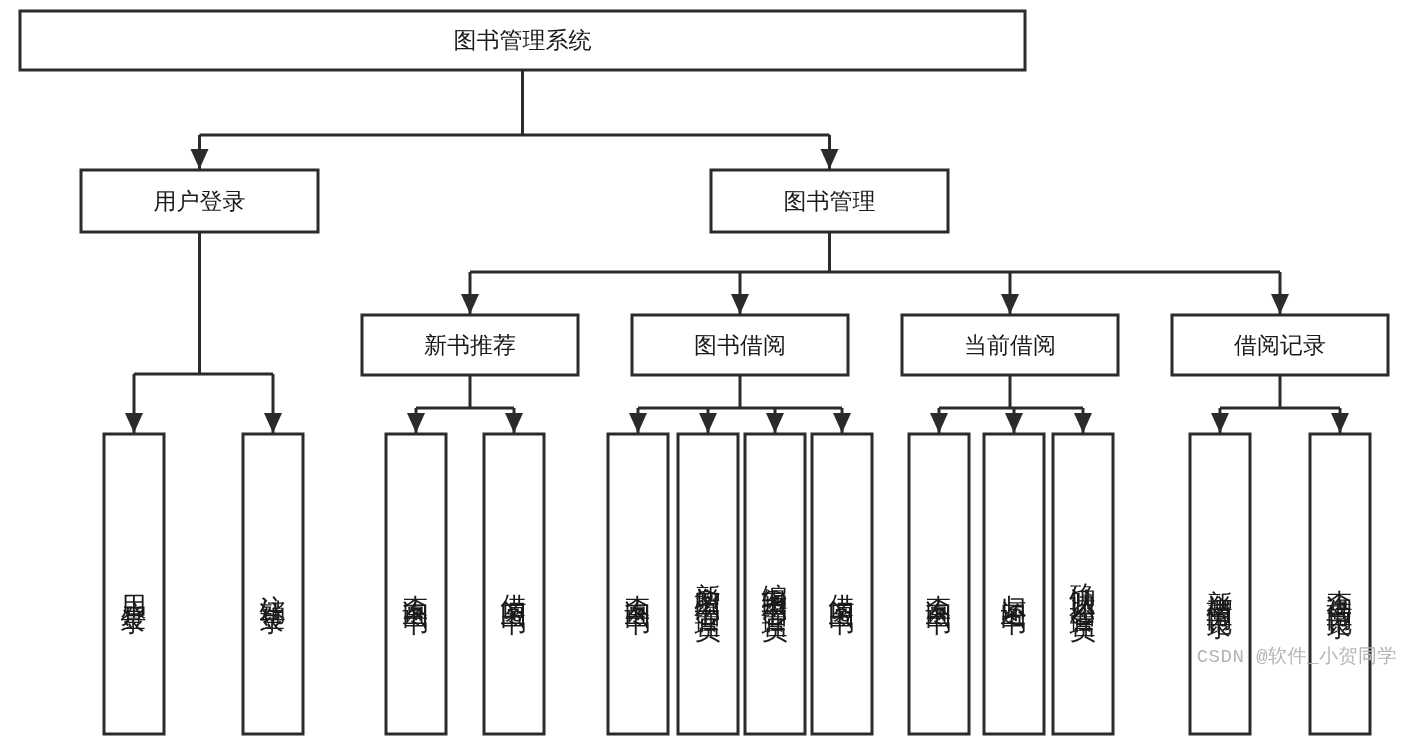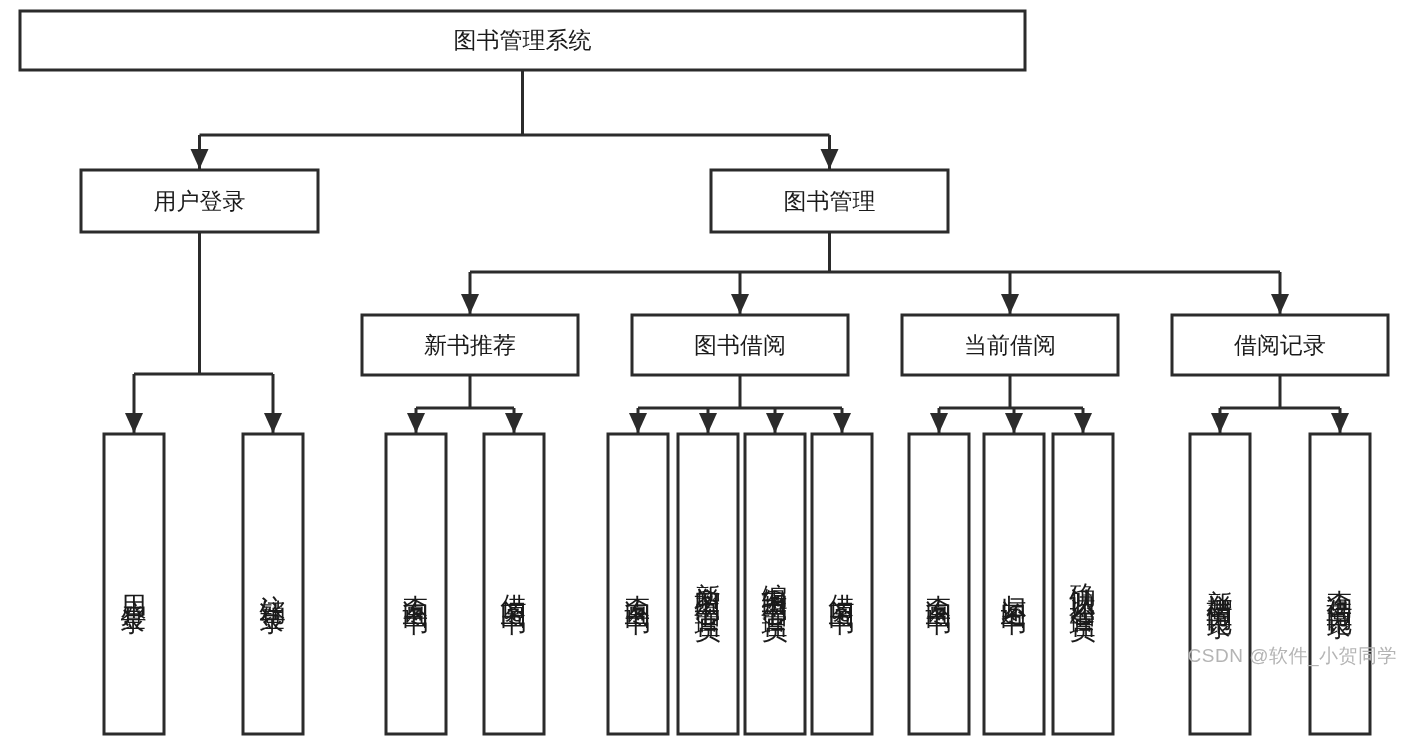--- a/index.html
+++ b/index.html
@@ -62,21 +62,21 @@
     font-size: 26px;
     line-height: 1;
     letter-spacing: 5px;
     color: #1a1a1a;
     white-space: nowrap;
   }
   .watermark {
     position: absolute;
     right: 8px;
     bottom: 4px;
-    font-family: Liberation Sans, sans-serif;
+    font-family: Liberation Mono, monospace;
     font-size: 19px;
     color: #b4b4b4;
     white-space: nowrap;
     letter-spacing: 0.5px;
   }
 </style>
 </head>
 <body>
 
 <div id="diagram-root">

